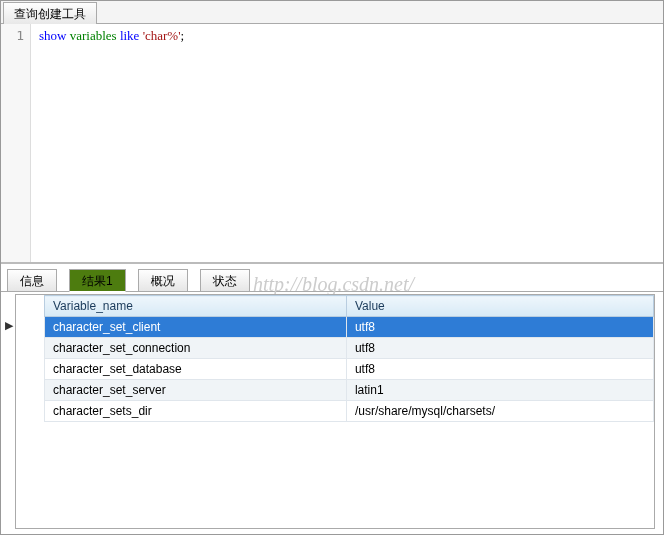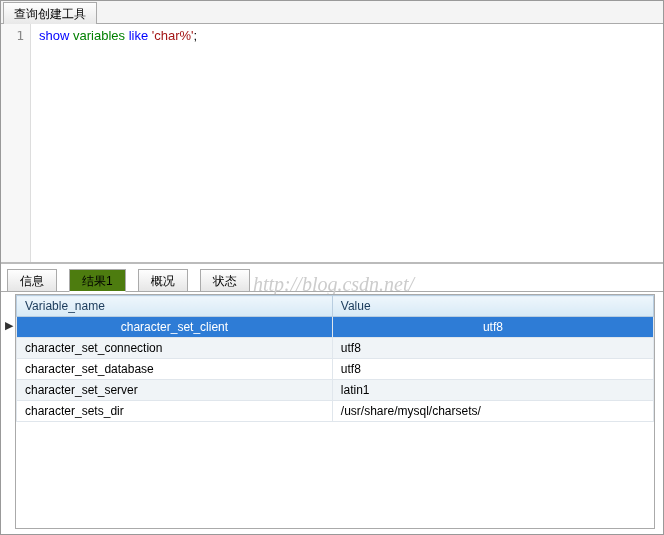--- a/index.html
+++ b/index.html
@@ -51,21 +51,21 @@
     background: #f7f7f7;
     border-right: 1px solid #ddd;
     text-align: right;
     padding: 4px 6px 0 0;
     color: #888;
     font-family: Consolas, monospace;
     font-size: 13px;
   }
   .code {
     padding: 4px 8px 0 8px;
-    font-family: Liberation Sans, sans-serif;
+    font-family: Liberation Serif, serif;
     font-size: 13px;
     white-space: pre;
   }
   .kw   { color: #0000ff; }
   .kw2  { color: #008000; }
   .str  { color: #a31515; }
   .punct{ color: #000; }
   
   .bottom-tabs {
     display: flex;
@@ -102,20 +102,21 @@
     font-style: italic;
     pointer-events: none;
   }
   
   .results {
     border: 1px solid #aaa;
     margin: 0 4px 0 10px;
     height: 235px;
     overflow: auto;
     position: relative;
+    padding-left: 28px;
   }
   .results table {
     width: 100%;
     border-collapse: collapse;
     font-size: 12px;
   }
   .results thead th {
     background: linear-gradient(#eef6fc,#d7eaf6);
     border: 1px solid #b8cde0;
     text-align: left;
@@ -126,21 +127,20 @@
   .results tbody td {
     border: 1px solid #e0e6ec;
     padding: 3px 8px;
     height: 21px;
   }
   .results tbody tr:nth-child(even) td { background: #f0f4f7; }
   .results tbody tr:nth-child(odd)  td { background: #ffffff; }
   .results tbody tr.selected td {
     background: #2e7cd6 !important;
     color: #fff;
-    text-align: center;
   }
   .results-wrapper { position: relative; margin: 2px 4px 0 4px; }
   .row-indicator {
     position: absolute;
     left: 0;
     top: 25px;
     font-size: 11px;
     color: #333;
   }
 </style>

